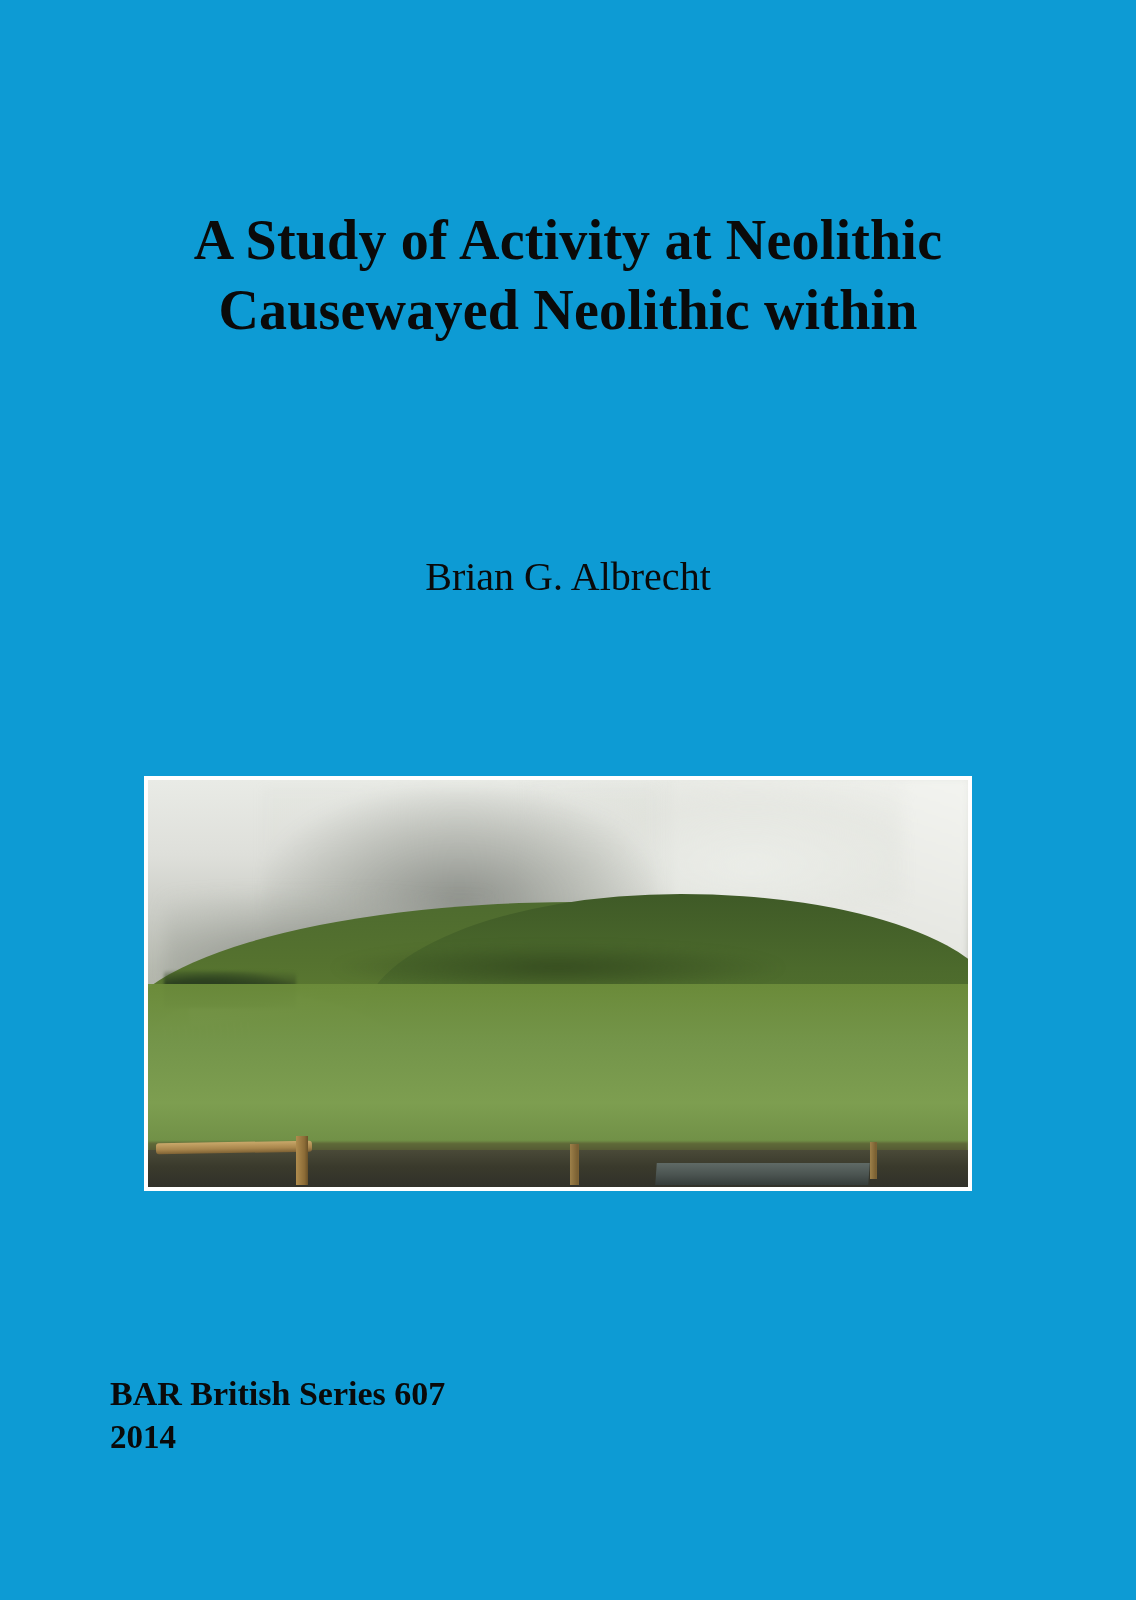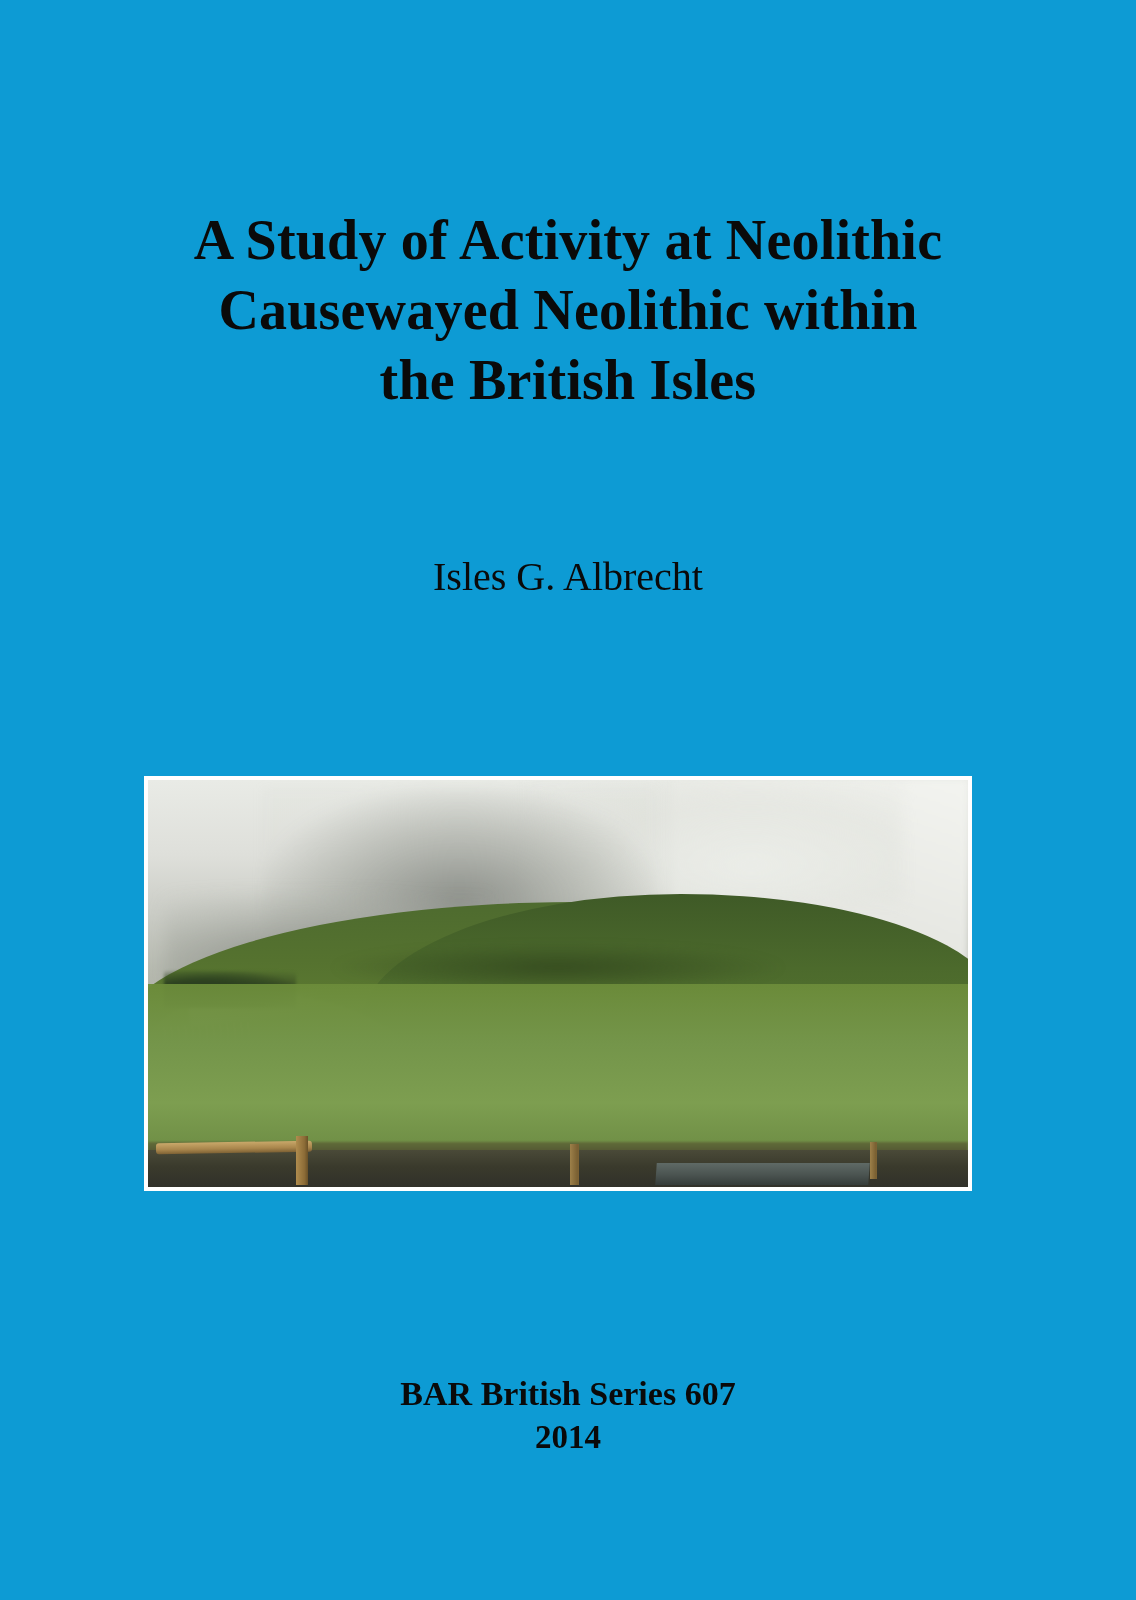--- a/index.html
+++ b/index.html
@@ -241,21 +241,20 @@
     width: 26%;
     height: 5.5%;
     background: linear-gradient(180deg, #5f6a66 0%, #4a5350 55%, #353c3a 100%);
     transform: skewX(-4deg);
   }
   .footer-block {
     position: absolute;
     left: 110px;
     top: 1372px;
     width: 916px;
-    text-align: center;
   }
   .series {
     font-size: 34px;
     font-weight: bold;
     line-height: 44px;
     color: #0a0a0a;
     font-family: "Liberation Serif", serif;
   }
   .year {
     font-size: 33px;
@@ -266,25 +265,24 @@
   }
 </style>
 </head>
 <body>
 
 <div class="cover">
 
   <div class="title-block">
     <div class="title-line">A Study of Activity at Neolithic</div>
     <div class="title-line">Causewayed Neolithic within</div>
-    <div class="title-line">the British Isles</div>
   </div>
 
   <div class="author-block">
-    <div class="author">Isles G. Albrecht</div>
+    <div class="author">Brian G. Albrecht</div>
   </div>
 
   <div class="photo-frame">
     <div class="photo">
       <div class="sky"></div>
       <div class="sky-bright"></div>
       <div class="cloud-c"></div>
       <div class="cloud-a"></div>
       <div class="cloud-b"></div>
       <div class="hill"></div>

